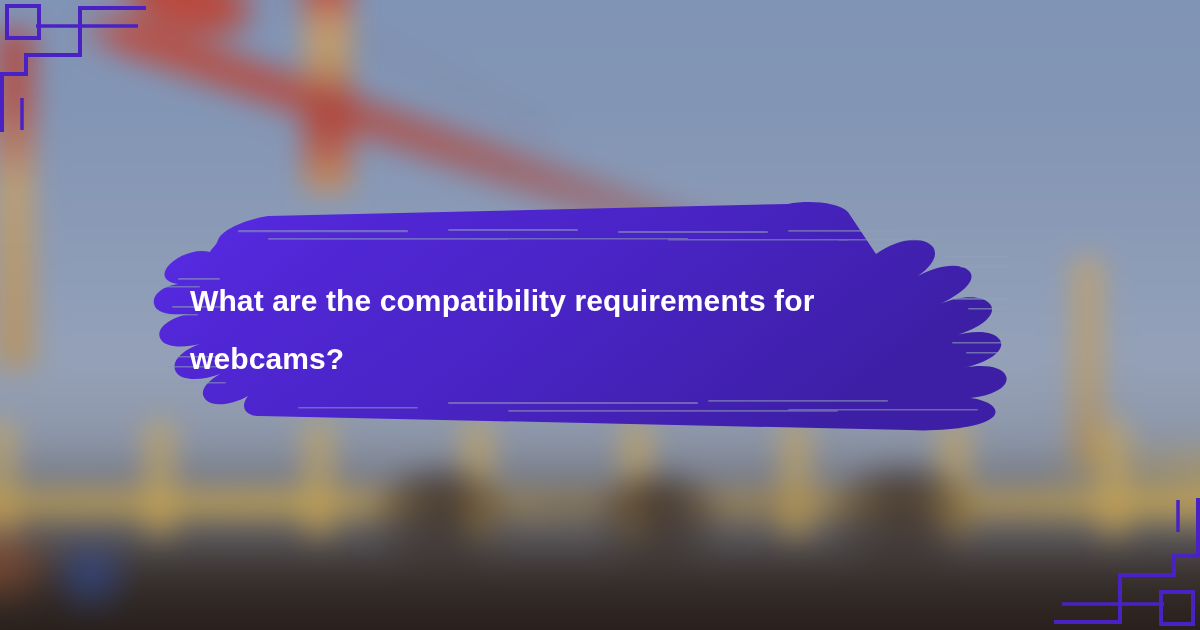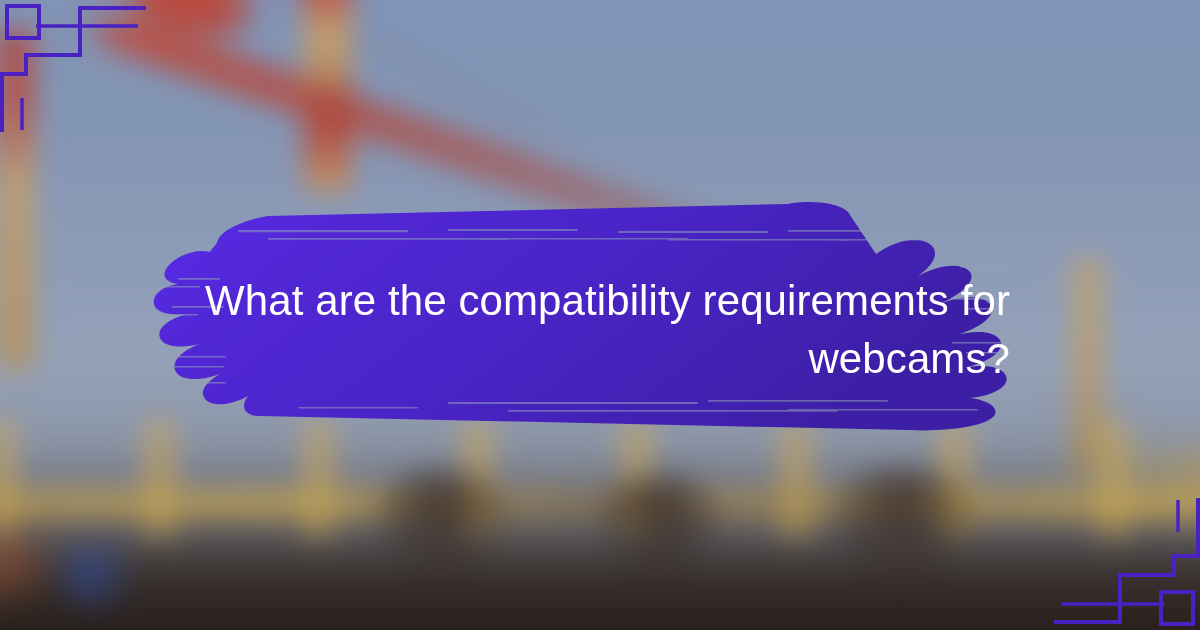--- a/index.html
+++ b/index.html
@@ -167,25 +167,25 @@
     height: 250px;
   }
   .brush-svg { display: block; width: 100%; height: 100%; }
 
   
   .headline {
     position: absolute;
     left: 190px;
     top: 272px;
     width: 820px;
-    text-align: right;
+    text-align: left;
     color: #ffffff;
-    font-size: 42px;
+    font-size: 30px;
     line-height: 58px;
-    font-weight: 400;
+    font-weight: 700;
     letter-spacing: .1px;
     white-space: pre-line;
     z-index: 5;
   }
 
   
   .corner { position: absolute; z-index: 6; }
   .corner svg { display: block; }
   .corner-tl { left: 0; top: 0; }
   .corner-br { right: 0; bottom: 0; }

